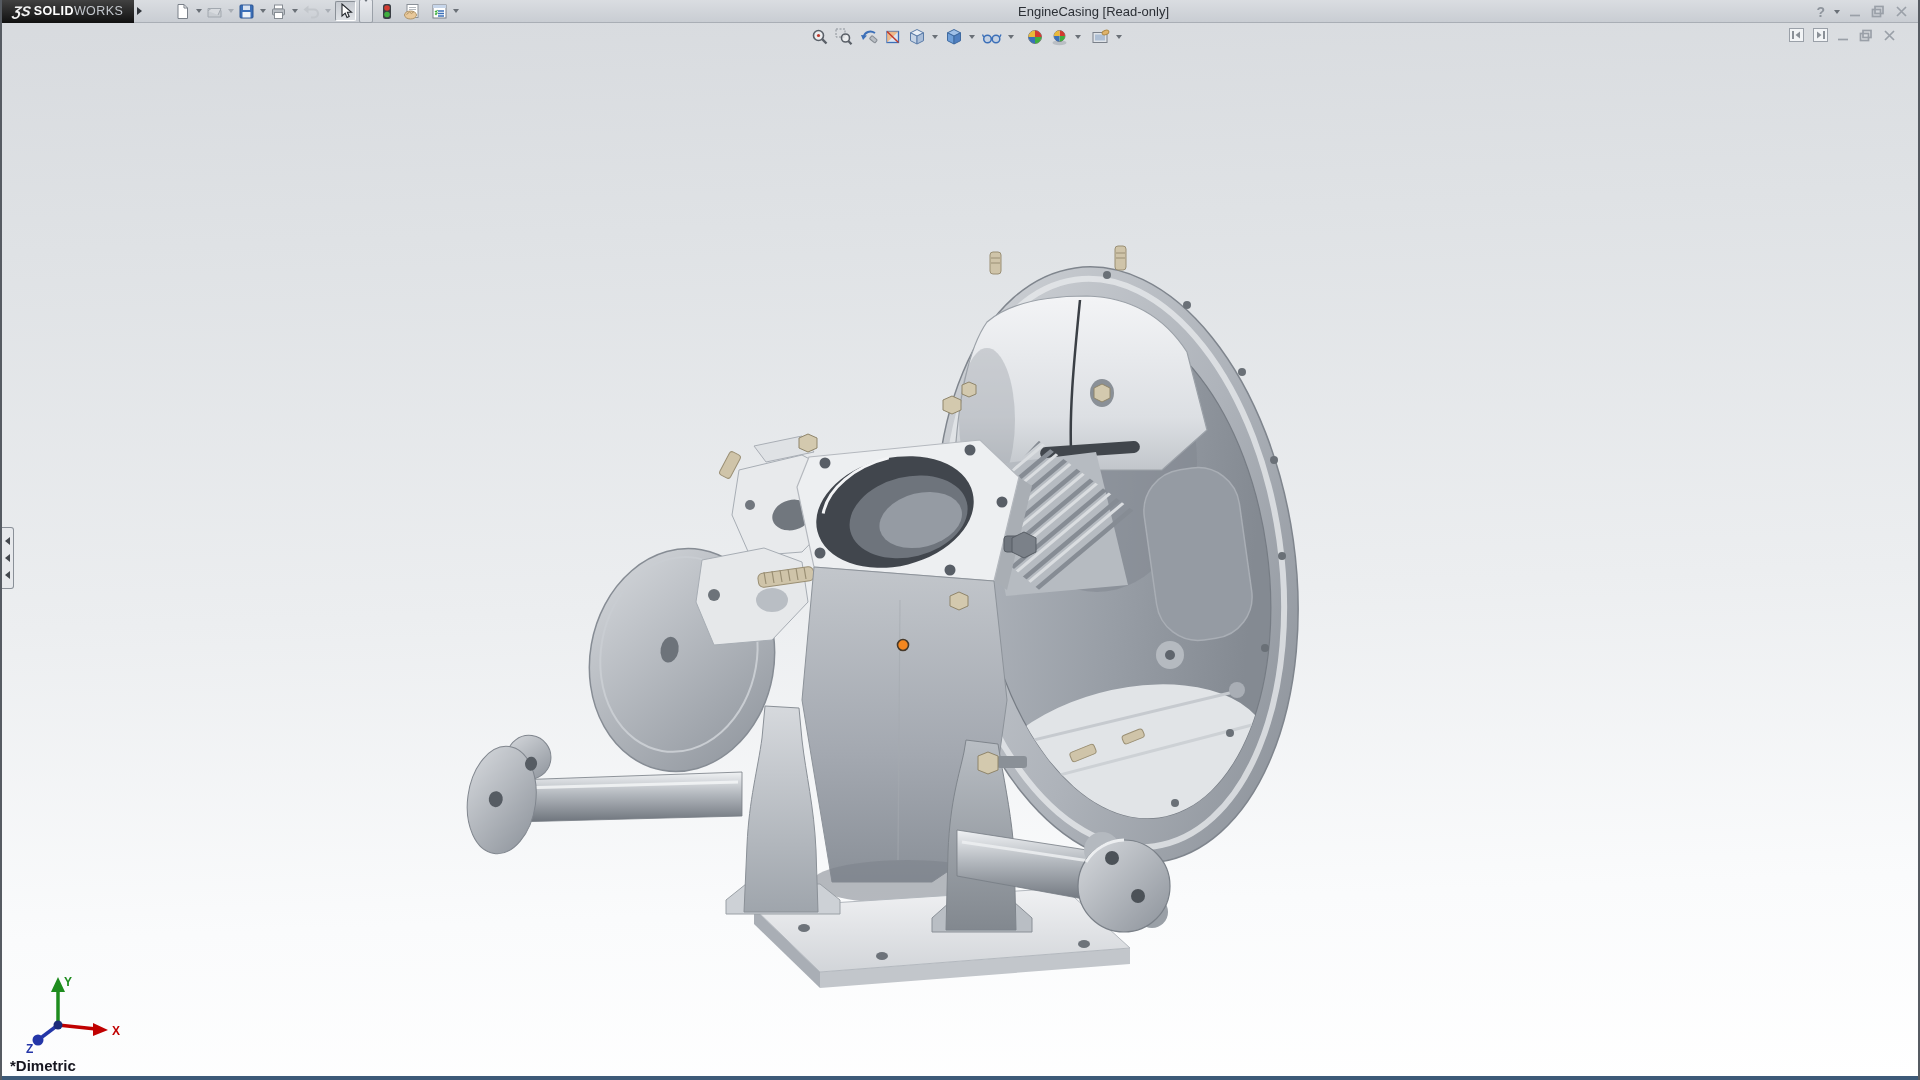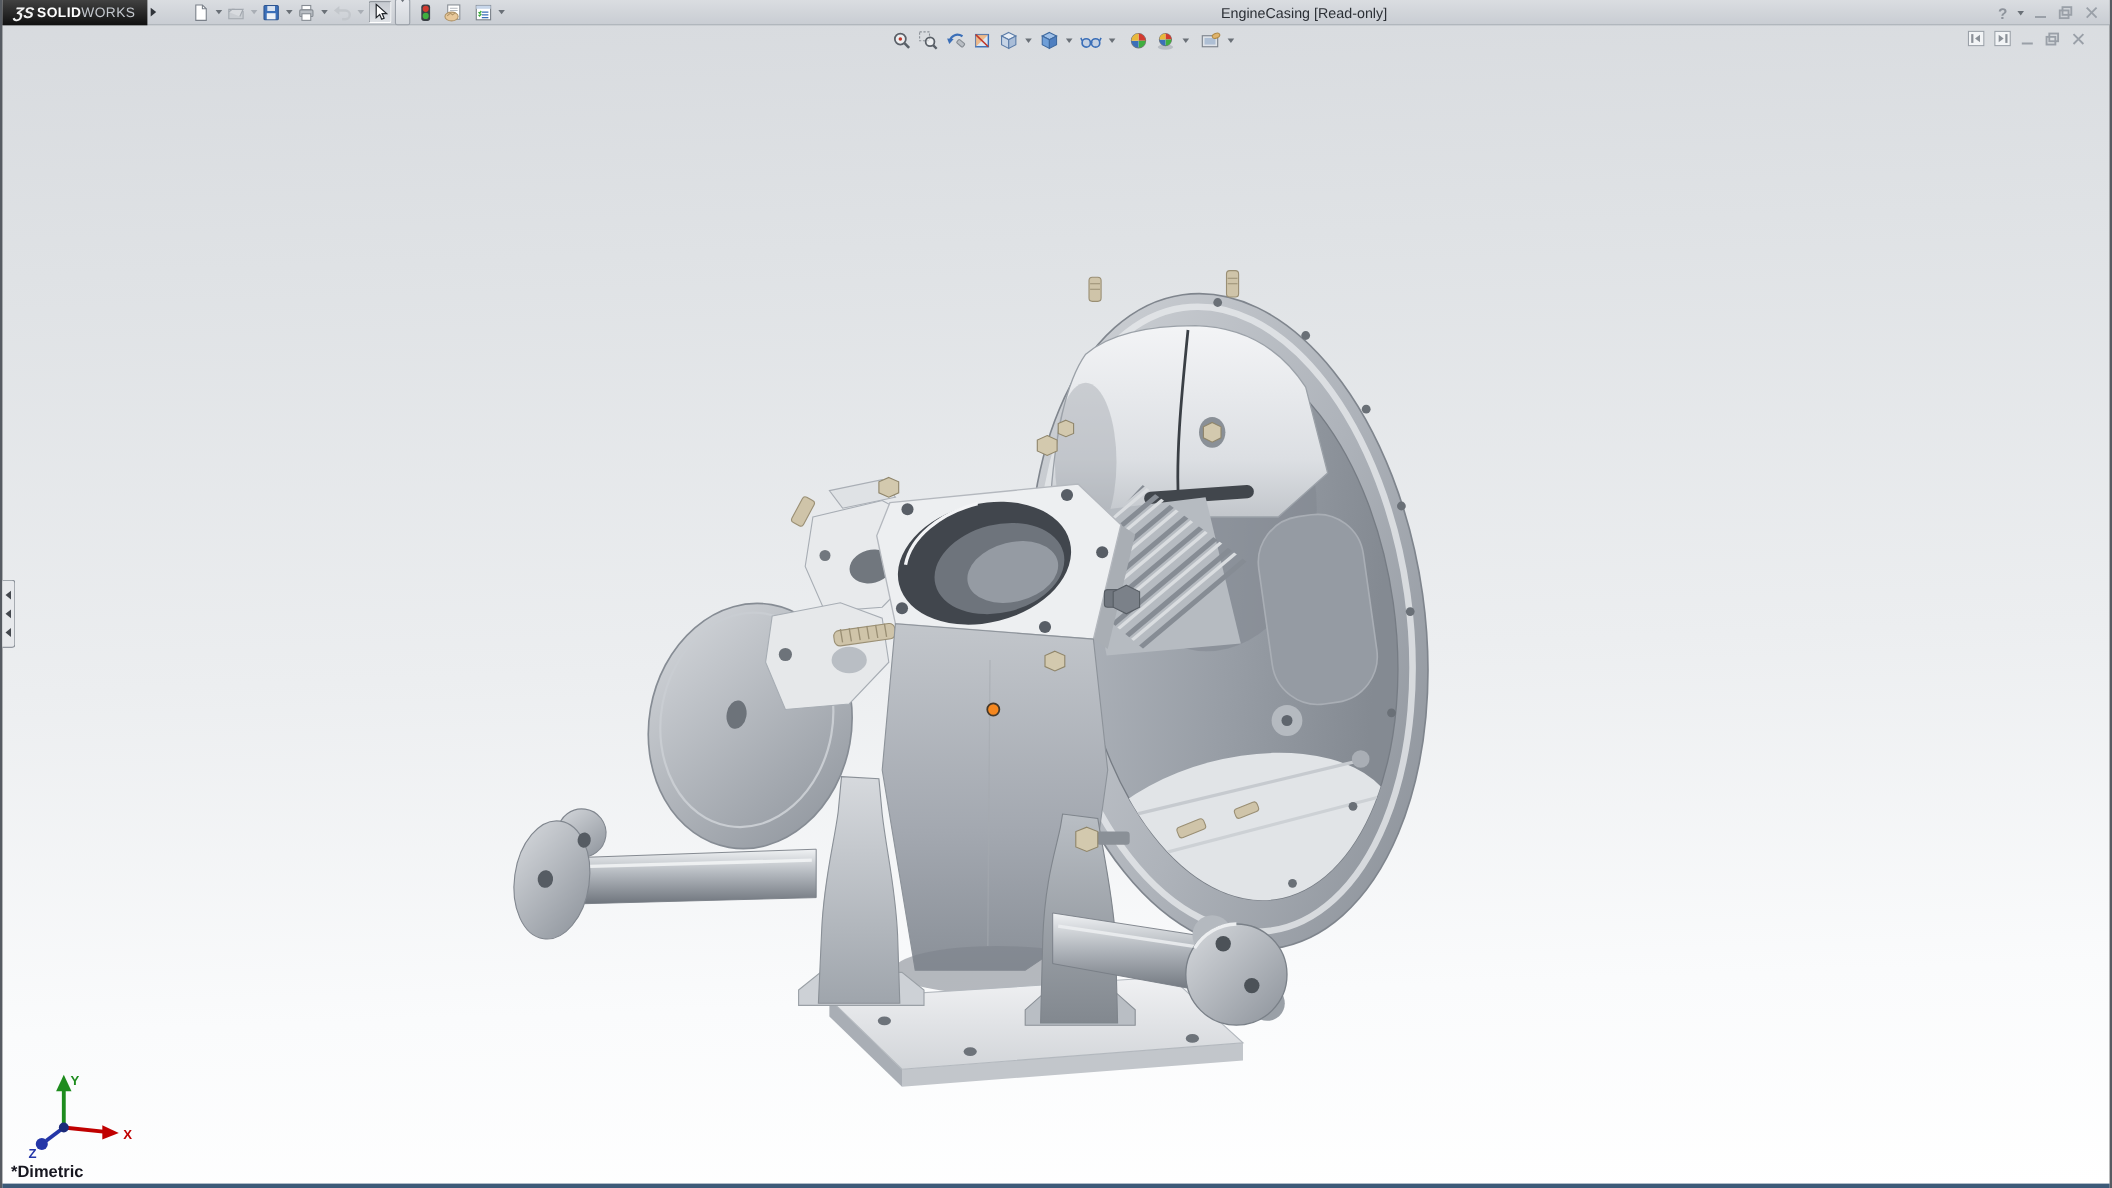--- a/index.html
+++ b/index.html
@@ -29,21 +29,21 @@
   .tb-item svg{display:block;}
   .caret{width:0;height:0;border-top:4px solid #6a7077;border-left:3.5px solid transparent;border-right:3.5px solid transparent;margin:0 4px 0 3px;}
   .caret.dis{border-top-color:#a9aeb5;}
   .pressed{
     background:linear-gradient(#c6cad0,#dfe2e6);
     border:1px solid;border-color:#8a9097 #ffffff #ffffff #8a9097;
     padding:1px 2px;border-radius:2px;
   }
   .caretbox{border:1px solid #9aa0a8;border-radius:2px;padding:2px 1px;margin-left:1px;background:linear-gradient(#e8eaee,#d3d7dc);}
   .title-text{
-    position:absolute;left:1108px;top:4px;font-size:13px;color:#2b2f35;white-space:nowrap;
+    position:absolute;left:1016px;top:4px;font-size:13px;color:#2b2f35;white-space:nowrap;
   }
   .title-controls{position:absolute;right:10px;top:0;height:23px;display:flex;align-items:center;gap:9px;color:#8e949c;}
   .title-controls .q{font-size:14px;font-weight:bold;color:#8e949c;}
   .glyph{stroke:#9aa0a8;fill:none;stroke-width:1.7;}
   
   .hud{position:absolute;left:806px;top:27px;height:20px;display:flex;align-items:center;z-index:5;}
   .hud .it{margin:0 3px;display:flex;align-items:center;}
   .hud svg{display:block;}
   
   .doc-controls{position:absolute;right:22px;top:28px;display:flex;align-items:center;gap:9px;z-index:5;}

